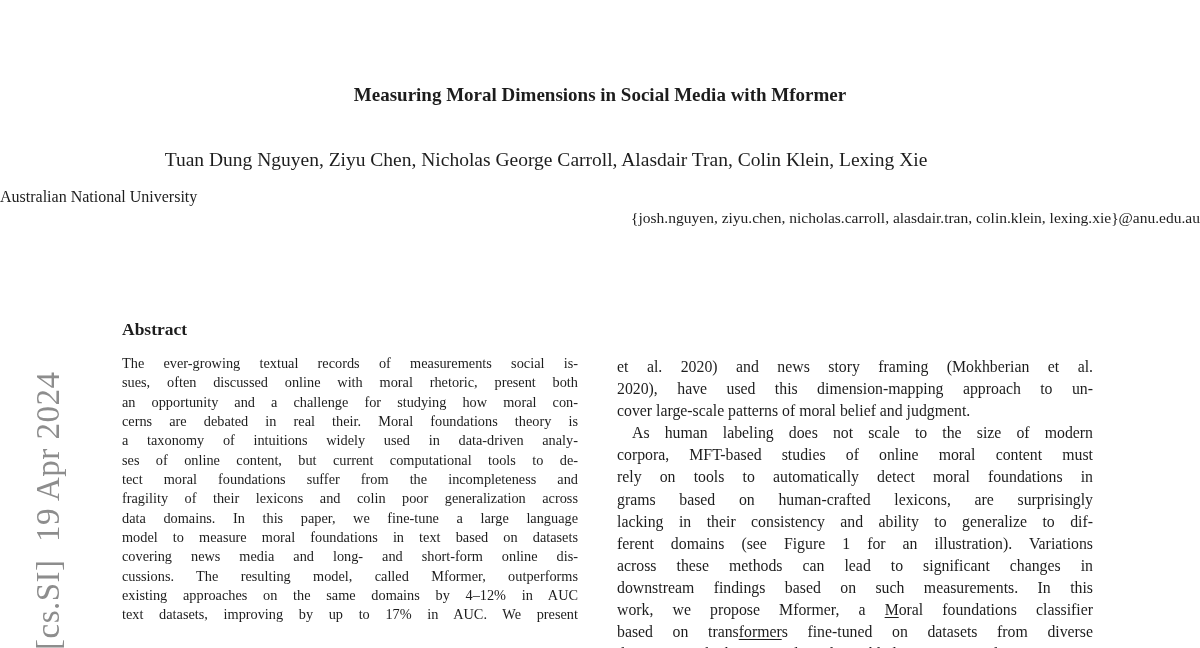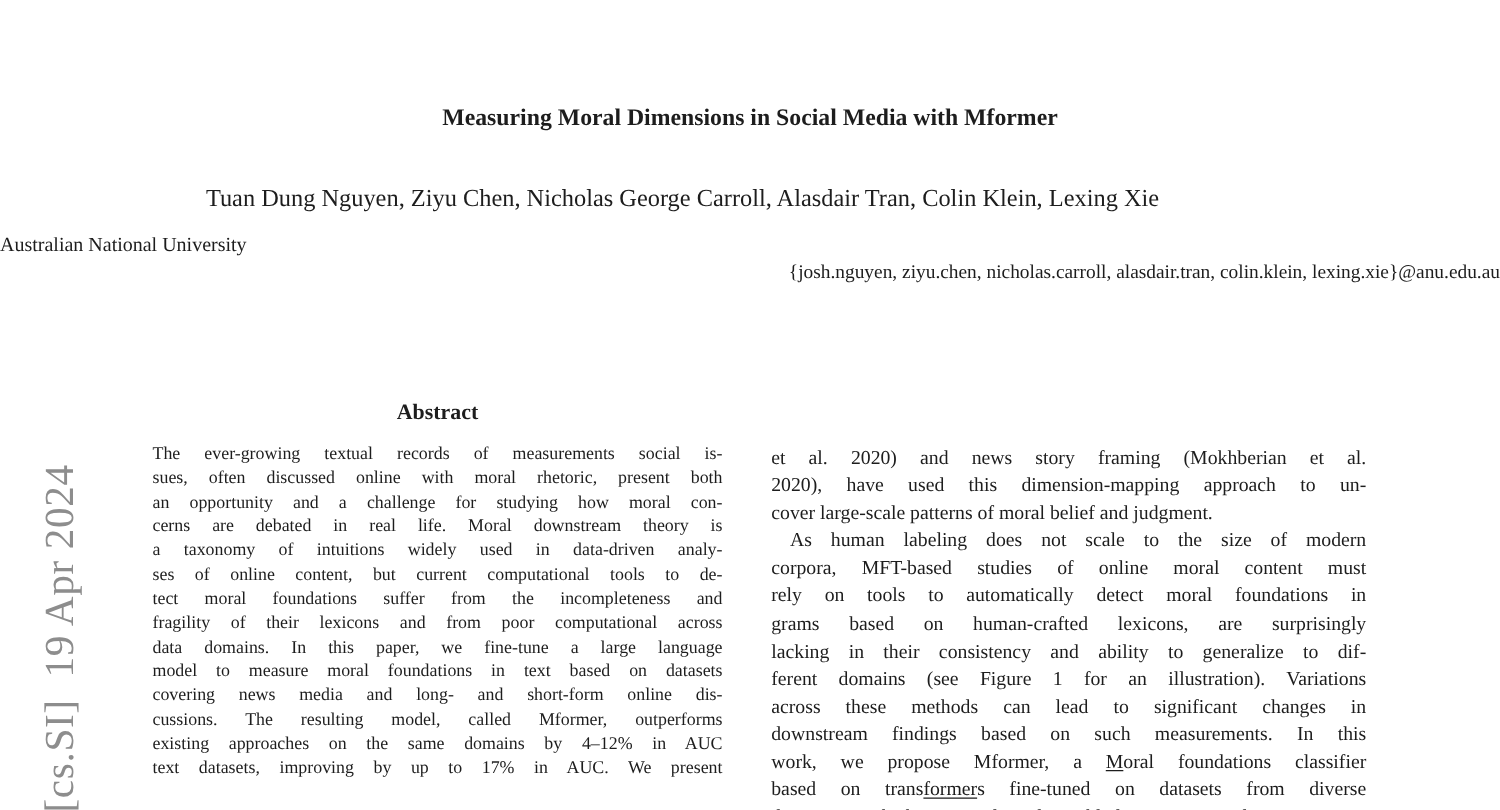--- a/index.html
+++ b/index.html
@@ -44,21 +44,20 @@
     position: absolute; top: 209px; left: 0; width: 1200px;
     text-align: right;
     font-size: 15.5px;
   }
 
   
   .col-left {
     position: absolute; left: 122px; top: 319px; width: 456px;
   }
   .abstract-heading {
-    text-align: center;
     font-weight: 700;
     font-size: 17.5px;
     line-height: 21px;
     margin: 0 0 14px 0;
   }
   .abstract-body .ln {
     font-size: 14.3px;
     line-height: 19.35px;
     text-align: justify;
     text-align-last: justify;
@@ -91,25 +90,25 @@
   <div class="paper-affiliation">Australian National University</div>
 
   <div class="paper-emails">{josh.nguyen, ziyu.chen, nicholas.carroll, alasdair.tran, colin.klein, lexing.xie}@anu.edu.au</div>
 
   <div class="col-left">
     <div class="abstract-heading">Abstract</div>
     <div class="abstract-body">
         <div class="ln">The ever-growing textual records of measurements social is-</div>
         <div class="ln">sues, often discussed online with moral rhetoric, present both</div>
         <div class="ln">an opportunity and a challenge for studying how moral con-</div>
-        <div class="ln">cerns are debated in real life. Moral downstream theory is</div>
+        <div class="ln">cerns are debated in real their. Moral foundations theory is</div>
         <div class="ln">a taxonomy of intuitions widely used in data-driven analy-</div>
         <div class="ln">ses of online content, but current computational tools to de-</div>
         <div class="ln">tect moral foundations suffer from the incompleteness and</div>
-        <div class="ln">fragility of their lexicons and from poor computational across</div>
+        <div class="ln">fragility of their lexicons and colin poor generalization across</div>
         <div class="ln">data domains. In this paper, we fine-tune a large language</div>
         <div class="ln">model to measure moral foundations in text based on datasets</div>
         <div class="ln">covering news media and long- and short-form online dis-</div>
         <div class="ln">cussions. The resulting model, called Mformer, outperforms</div>
         <div class="ln">existing approaches on the same domains by 4–12% in AUC</div>
         <div class="ln">text datasets, improving by up to 17% in AUC. We present</div>
       </div>
   </div>
 
   <div class="col-right">

